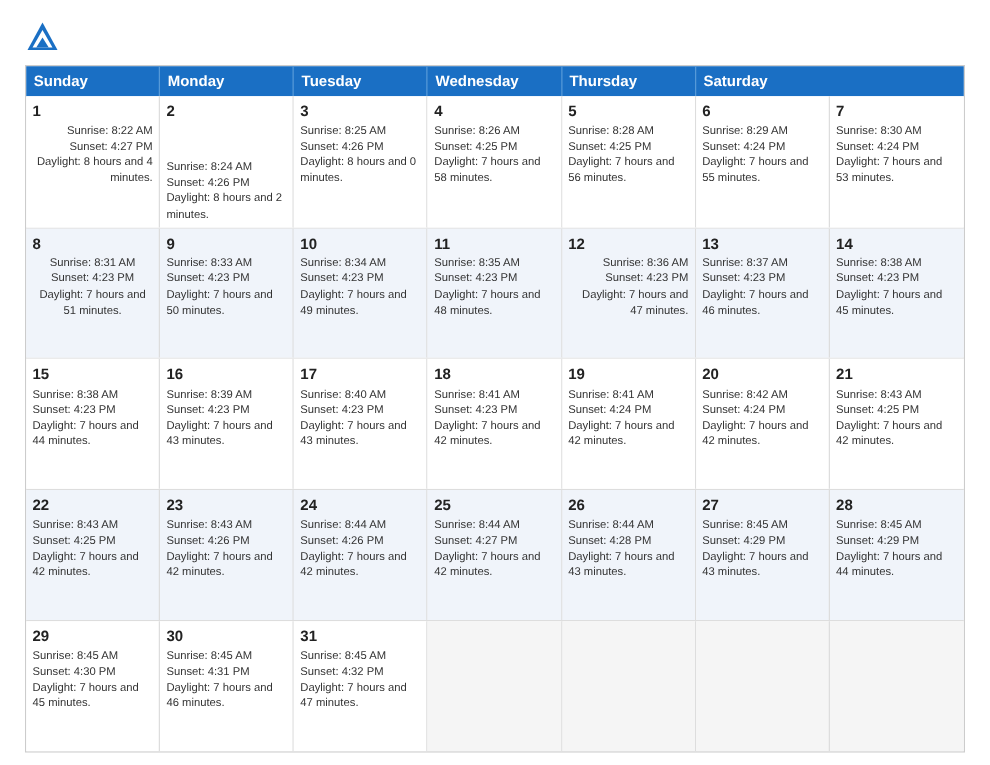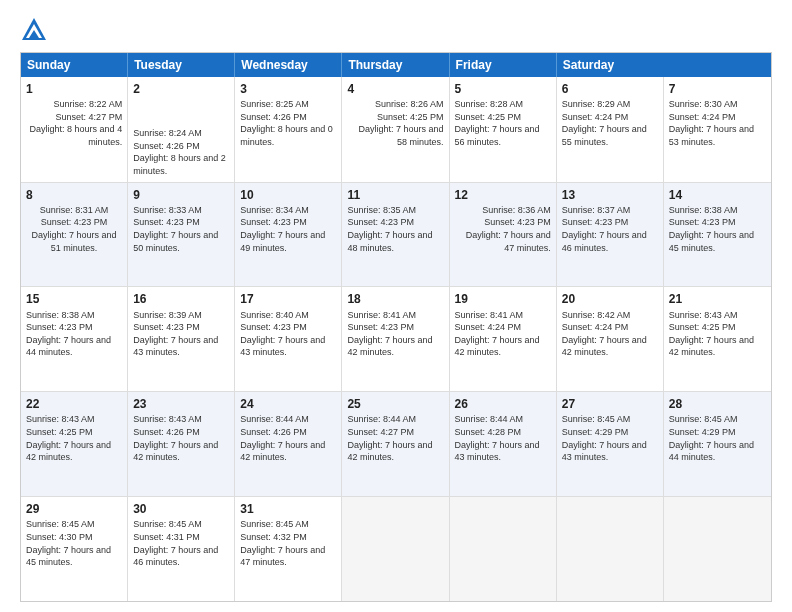--- a/index.html
+++ b/index.html
@@ -135,24 +135,24 @@
     </div>
     <div class="title-block">
       <div class="month-title"></div>
       <div class="location"></div>
     </div>
   </div>
 
   <div class="calendar">
     <div class="cal-header">
     <div class="cal-header-cell">Sunday</div>
+        <div class="cal-header-cell">Monday</div>
         <div class="cal-header-cell">Tuesday</div>
         <div class="cal-header-cell">Wednesday</div>
         <div class="cal-header-cell">Thursday</div>
-        <div class="cal-header-cell">Friday</div>
         <div class="cal-header-cell">Saturday</div>
       </div>
     <div class="cal-body">
     <div class="cal-row">
           <div class="cal-cell">
             <span class="day-num">1</span>
             <div class="day-info" style="white-space: pre-line; text-align: right;">Sunrise: 8:22 AM
 Sunset: 4:27 PM
 Daylight: 8 hours and 4 minutes.</div>
           </div>
@@ -163,21 +163,21 @@
 Daylight: 8 hours and 2 minutes.</div>
           </div>
           <div class="cal-cell">
             <span class="day-num">3</span>
             <div class="day-info" style="white-space: pre-line;">Sunrise: 8:25 AM
 Sunset: 4:26 PM
 Daylight: 8 hours and 0 minutes.</div>
           </div>
           <div class="cal-cell">
             <span class="day-num">4</span>
-            <div class="day-info" style="white-space: pre-line; text-align: right;">Sunrise: 8:26 AM
+            <div class="day-info" style="white-space: pre-line;">Sunrise: 8:26 AM
 Sunset: 4:25 PM
 Daylight: 7 hours and 58 minutes.</div>
           </div>
           <div class="cal-cell">
             <span class="day-num">5</span>
             <div class="day-info" style="white-space: pre-line;">Sunrise: 8:28 AM
 Sunset: 4:25 PM
 Daylight: 7 hours and 56 minutes.</div>
           </div>
           <div class="cal-cell">

